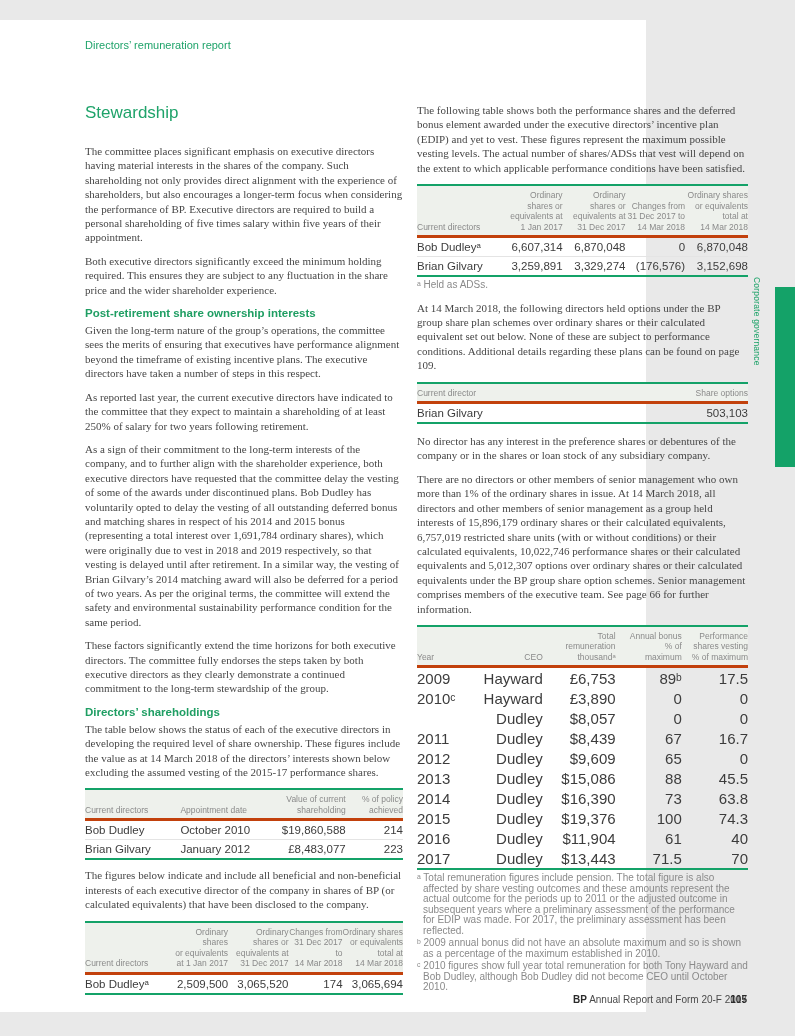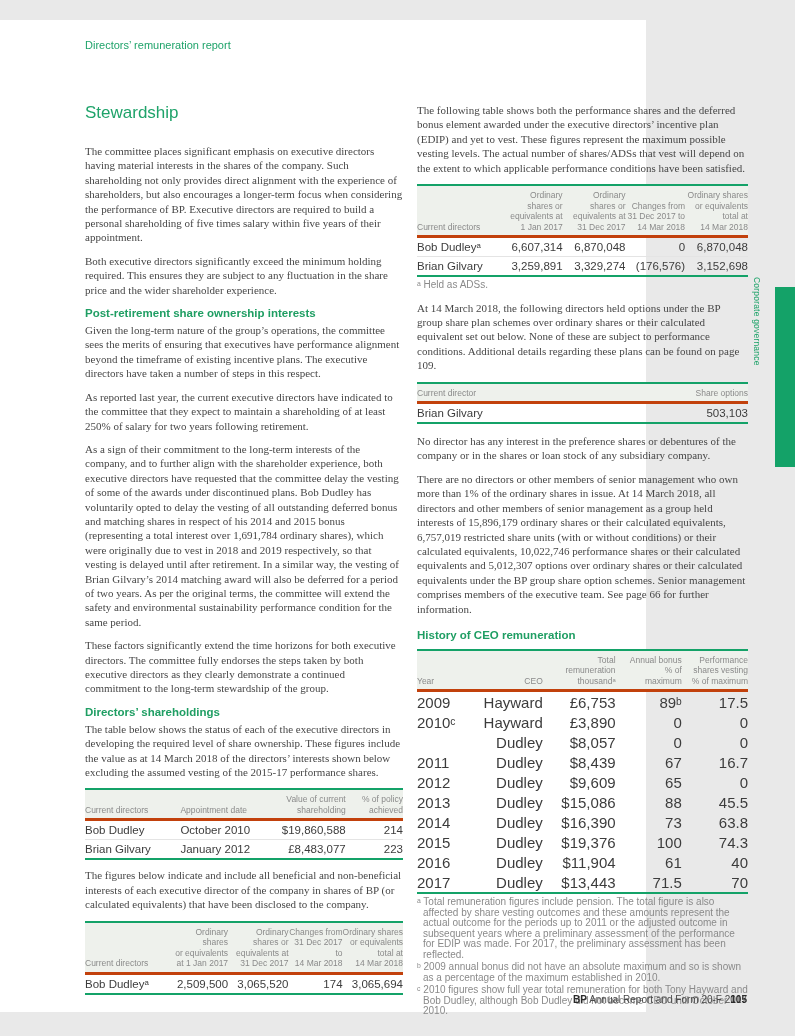--- a/index.html
+++ b/index.html
@@ -247,21 +247,20 @@
         <tr>
           <td class="c-l">Brian Gilvary</td>
           <td class="c-r">503,103</td>
         </tr>
       </tbody>
     </table>
 
     <p class="body" style="margin-top:10px">No director has any interest in the preference shares or debentures of the company or in the shares or loan stock of any subsidiary company.</p>
     <p class="body">There are no directors or other members of senior management who own more than 1% of the ordinary shares in issue. At 14 March 2018, all directors and other members of senior management as a group held interests of 15,896,179 ordinary shares or their calculated equivalents, 6,757,019 restricted share units (with or without conditions) or their calculated equivalents, 10,022,746 performance shares or their calculated equivalents and 5,012,307 options over ordinary shares or their calculated equivalents under the BP group share option schemes. Senior management comprises members of the executive team. See page 66 for further information.</p>
 
-    <h2 class="green spaced">History of CEO remuneration</h2>
 
     <table class="rpt ceo">
       <colgroup>
           <col style="width:15%">
           <col style="width:23%">
           <col style="width:22%">
           <col style="width:20%">
           <col style="width:20%">
         </colgroup>
       <thead>

